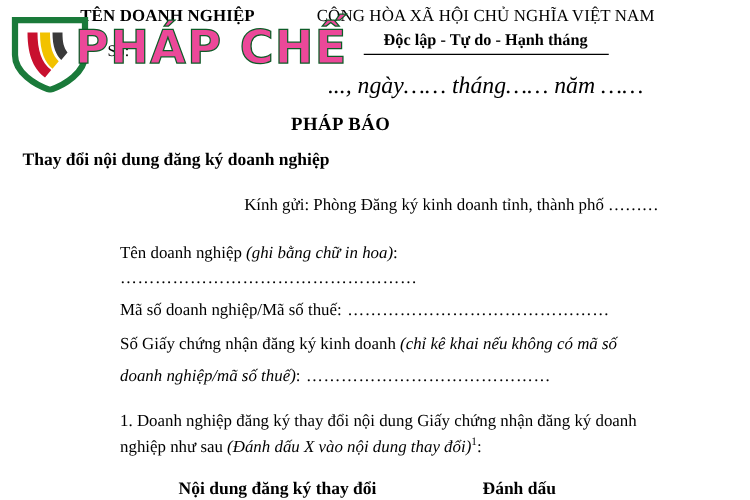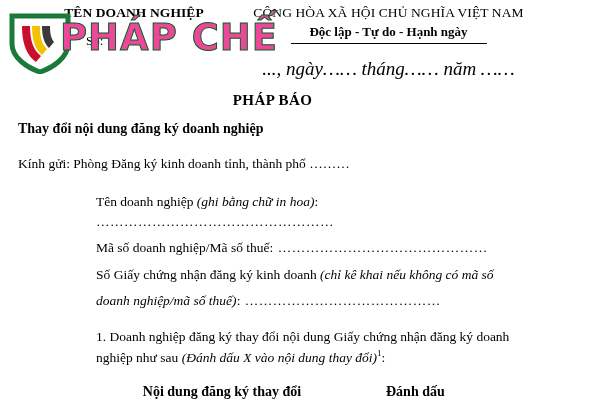--- a/index.html
+++ b/index.html
@@ -117,21 +117,21 @@
     font-size: 15px;
     letter-spacing: 0.4px;
     margin-top: 14px;
   }
   .subtitle {
     font-weight: bold;
     font-size: 14px;
     margin-top: 12px;
   }
   .addressee {
-    text-align: left;
+    text-align: right;
     font-size: 13.5px;
     margin-top: 19px;
   }
 
   .field-block {
     margin-top: 20px;
     padding-left: 78px;
     font-size: 13.5px;
   }
   .field-line {
@@ -200,21 +200,21 @@
 
 <div class="page">
 
   <div class="header-row">
     <div class="header-left">
       <div class="org-name">TÊN DOANH NGHIỆP</div>
       <div class="so-line">Số:</div>
     </div>
     <div class="header-right">
       <div class="nation-name">CỘNG HÒA XÃ HỘI CHỦ NGHĨA VIỆT NAM</div>
-      <div class="nation-motto">Độc lập - Tự do - Hạnh ngày</div>
+      <div class="nation-motto">Độc lập - Tự do - Hạnh tháng</div>
       <div class="motto-underline"></div>
       <div class="date-line">..., ngày…… tháng…… năm ……</div>
     </div>
   </div>
 
   <div class="watermark">
     <svg class="shield" viewBox="0 0 64 62">
       <path d="M4 4 H60 V32 C60 46 44 56 32 60 C20 56 4 46 4 32 Z" fill="#ffffff" stroke="#1a7a3a" stroke-width="5"></path>
       <path d="M14 14 C14 34 20 44 28 50 L33 44 C25 38 22 28 22 14 Z" fill="#c8102e"></path>
       <path d="M24 14 C24 30 28 38 34 43 L39 37 C34 32 32 26 32 14 Z" fill="#f2c200"></path>

